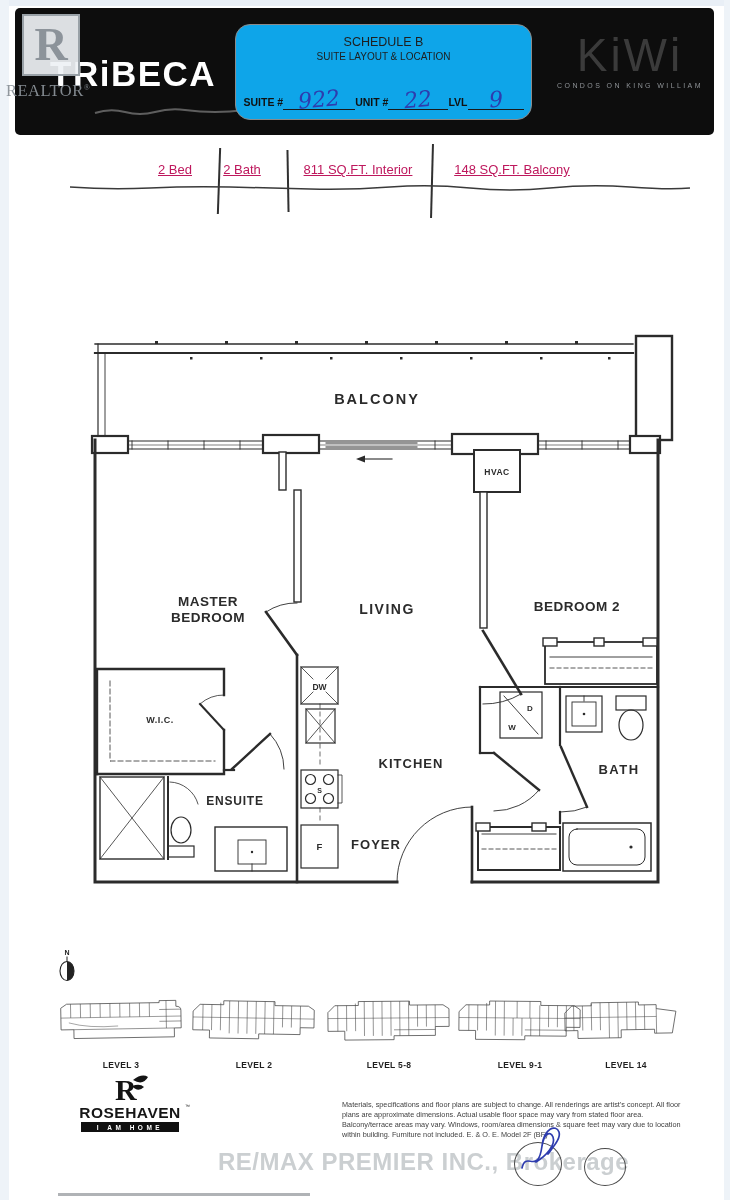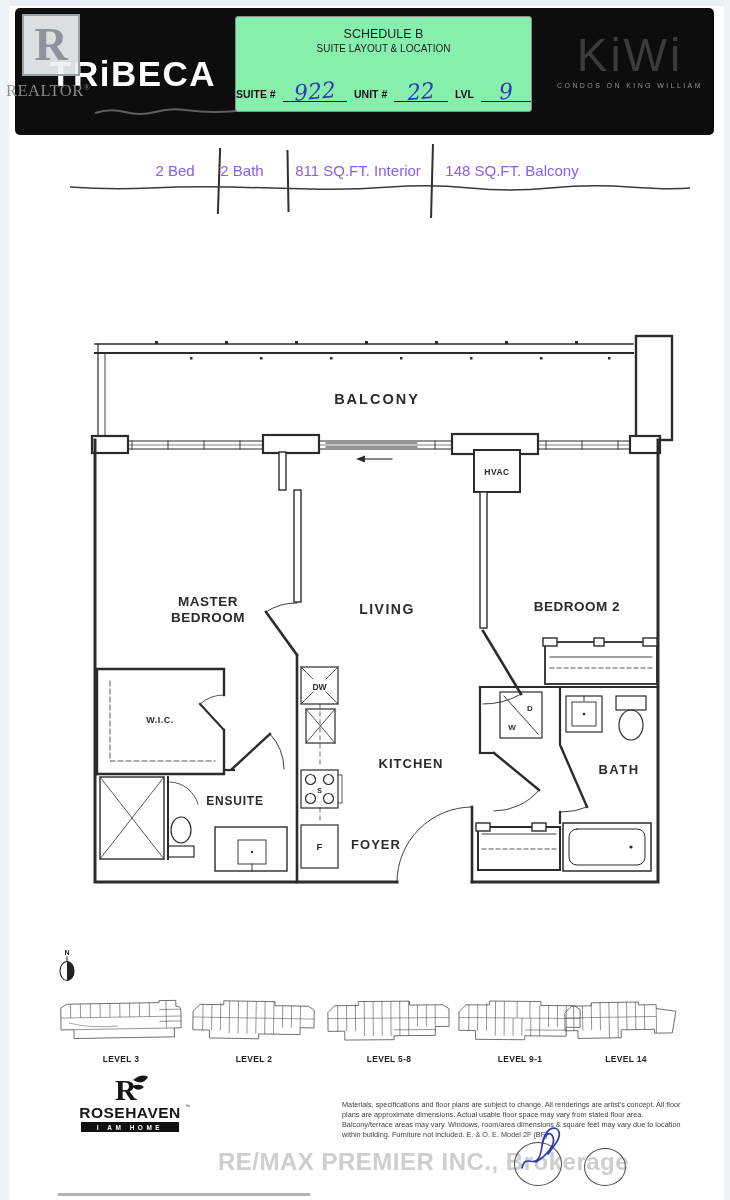--- a/index.html
+++ b/index.html
@@ -10,53 +10,53 @@
   }
   .abs{position:absolute;}
   .edge-top{left:0;top:0;width:730px;height:6px;background:#e9eff6;}
   .edge-left{left:0;top:0;width:9px;height:1200px;background:#eef3f8;}
   .edge-right{left:724px;top:0;width:6px;height:1200px;background:#eef3f8;}
 
   
   .banner{left:15px;top:8px;width:699px;height:127px;background:#0d0d0d;border-radius:5px;}
   .brand{position:absolute;left:35px;top:46px;color:#ffffff;font-size:35px;font-weight:bold;letter-spacing:1.5px;}
   .brand-squiggle{position:absolute;left:78px;top:98px;}
-  .schedulebox{position:absolute;left:220px;top:8px;width:295px;height:94px;background:#86efac;border:1px solid #8a8a8a;border-radius:3px;}
+  .schedulebox{position:absolute;left:220px;top:16px;width:295px;height:94px;background:#0ea5e9;border:1px solid #8a8a8a;border-radius:15px;}
   .sb-title{margin-top:9px;text-align:center;font-size:12.5px;color:#1e1e1e;line-height:1.3;}
   .sb-sub{text-align:center;font-size:10px;color:#1e1e1e;line-height:1.3;}
-  .sb-form{position:absolute;left:0;right:0;bottom:9px;display:flex;justify-content:center;align-items:flex-end;gap:7px;}
+  .sb-form{position:absolute;left:0;right:0;bottom:9px;display:flex;justify-content:center;align-items:flex-end;}
   .sb-label{font-size:10.5px;font-weight:bold;color:#111;padding-bottom:2px;white-space:nowrap;}
   .sb-line{border-bottom:1.8px solid #1a1a1a;display:flex;justify-content:center;align-items:flex-end;height:24px;}
   .w-suite{width:72px;} .w-unit{width:60px;} .w-lvl{width:56px;}
   .hand{font-family:"DejaVu Serif",serif;font-style:italic;font-size:22px;line-height:18px;color:#2e3cae;transform:rotate(-5deg);}
   .kiwi{position:absolute;left:530px;top:24px;width:170px;text-align:center;}
   .kiwi-word{font-size:46px;font-weight:normal;color:#3b3b3b;letter-spacing:3px;line-height:1;}
   .kiwi-tag{margin-top:4px;font-size:7px;color:#8e9296;letter-spacing:2.4px;white-space:nowrap;}
 
   
   .realtor{left:6px;top:14px;width:120px;z-index:5;}
   .realtor-box{width:54px;height:58px;margin-left:16px;background:rgba(238,241,244,0.92);border:2px solid #99a1a7;display:flex;align-items:center;justify-content:center;}
   .realtor-r{font-family:"Liberation Serif",serif;font-size:46px;font-weight:bold;color:#8c939a;line-height:1;}
   .realtor-text{margin-top:5px;font-size:16.5px;color:rgba(138,145,152,0.95);letter-spacing:0.5px;font-family:Liberation Serif, serif;}
   .realtor-text sup{font-size:8px;}
 
   
-  .spec{top:162px;transform:translateX(-50%);font-size:15px;color:#8b5cf6;white-space:nowrap;}
+  .spec{top:162px;transform:translateX(-50%);font-size:13px;color:#be185d;white-space:nowrap;text-decoration:underline;}
   .vdiv{width:1.6px;background:#303030;}
 
   
   .plan{left:80px;top:300px;width:600px;height:600px;}
   .plan text{font-family:"Liberation Sans",sans-serif;font-weight:bold;fill:#2b2b2b;}
 
   .north{left:56px;top:946px;width:30px;height:44px;}
 
   
   .kp{top:1000px;width:128px;}
   .kp svg{display:block;}
-  .kp-label{margin-top:12px;text-align:center;font-size:8.5px;font-weight:bold;color:#1f1f1f;letter-spacing:0.3px;}
+  .kp-label{margin-top:18px;text-align:center;font-size:8.5px;font-weight:bold;color:#1f1f1f;letter-spacing:0.3px;}
 
   
   .rosehaven{left:75px;top:1072px;width:130px;height:64px;}
   .disc{left:342px;top:1100px;width:352px;font-size:7.3px;line-height:1.38;color:#3f3f3f;}
   .remax{left:218px;top:1148px;font-size:24px;font-weight:bold;color:#c6cacd;letter-spacing:0.5px;opacity:0.9;white-space:nowrap;}
   .circle1{left:514px;top:1142px;width:46px;height:42px;border:1.6px solid #4a4a4a;border-radius:50%;}
   .circle2{left:584px;top:1148px;width:40px;height:36px;border:1.5px solid #4a4a4a;border-radius:50%;}
   .scribble{left:508px;top:1120px;width:64px;height:66px;}
   .stray{left:58px;top:1193px;width:252px;height:3px;background:#70757a;opacity:0.55;}
 </style>

